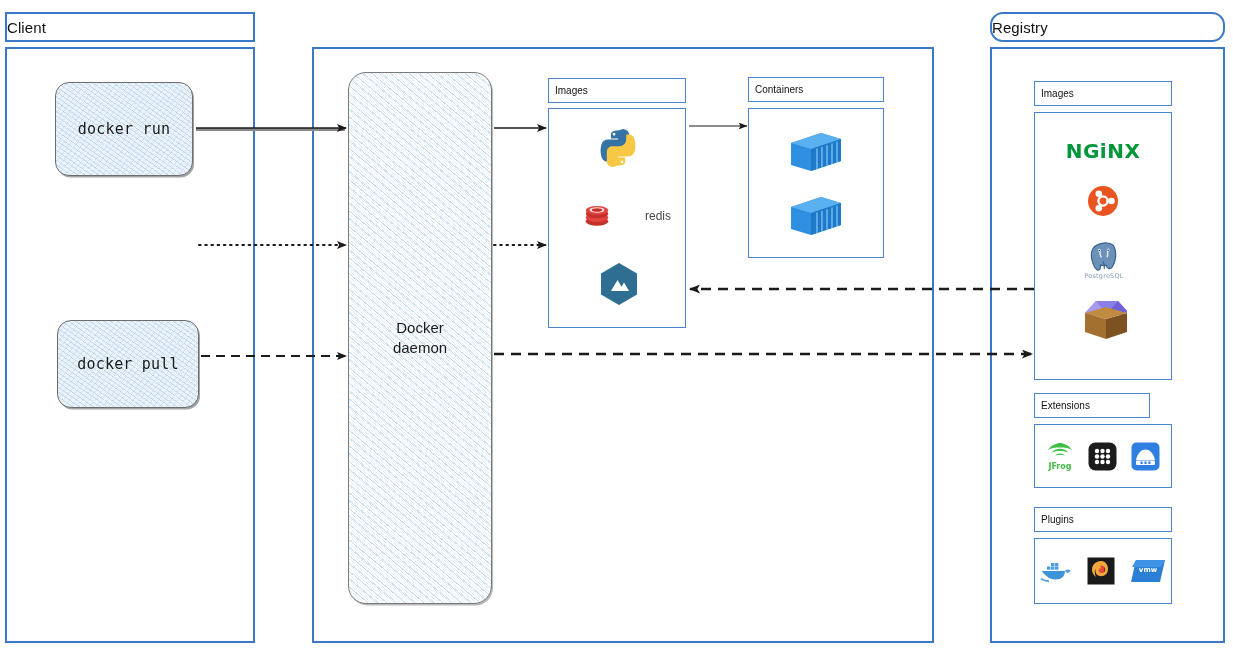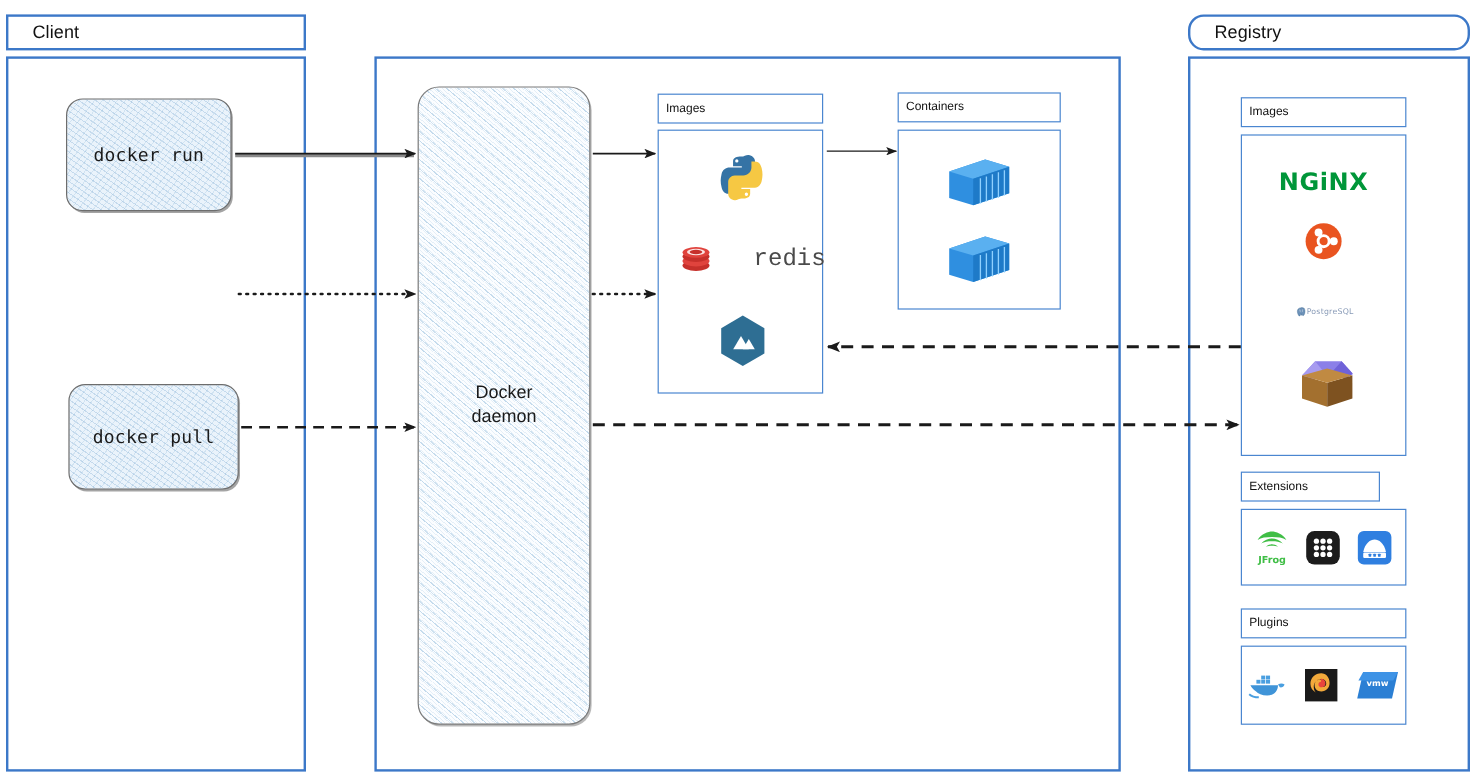--- a/index.html
+++ b/index.html
@@ -22,21 +22,21 @@
 
   
   .abs { position: absolute; box-sizing: border-box; }
 
   
   .panel-title {
     border: 2px solid #3c78c8;
     background: #ffffff;
     display: flex;
     align-items: center;
-    padding-left: 20px;
+    padding-left: 0;
     font-size: 15px;
     color: #111111;
     letter-spacing: 0.1px;
   }
   .panel-body {
     border: 2px solid #3c78c8;
     background: #ffffff;
   }
 
   
@@ -97,22 +97,22 @@
   .icon-wrap { position: absolute; display: flex; align-items: center; justify-content: center; }
   .icon-row { position: absolute; display: flex; align-items: center; justify-content: center; gap: 14px; }
   .nginx-text {
     font-family: "DejaVu Sans", sans-serif;
     font-weight: bold;
     font-size: 20px;
     color: #009639;
     letter-spacing: 0.5px;
   }
   .redis-text {
-    font-family: Liberation Mono, monospace;
-    font-size: 20px;
+    font-family: Liberation Sans, sans-serif;
+    font-size: 12px;
     color: #4a4a4a;
     margin-left: 22px;
   }
   .pg-text {
     font-family: "DejaVu Sans", sans-serif;
     font-size: 6.5px;
     color: #8a9cb8;
     letter-spacing: 0.2px;
     margin-top: -1px;
   }
@@ -241,21 +241,21 @@
   <div class="icon-wrap" style="left:1086px; top:184px; width:34px; height:34px;">
     <svg width="32" height="32" viewBox="0 0 32 32">
       <circle cx="16" cy="16" r="15" fill="#E95420"></circle>
       <circle cx="16" cy="16" r="4.6" fill="none" stroke="#ffffff" stroke-width="2.4"></circle>
       <circle cx="24.5" cy="16" r="3.3" fill="#ffffff"></circle>
       <circle cx="11.8" cy="8.8" r="3.3" fill="#ffffff"></circle>
       <circle cx="11.8" cy="23.2" r="3.3" fill="#ffffff"></circle>
     </svg>
   </div>
 
-  <div class="icon-wrap" style="left:1080px; top:238px; width:48px; height:44px; flex-direction:row;">
+  <div class="icon-wrap" style="left:1080px; top:238px; width:48px; height:44px; flex-direction:column;">
     <svg width="34" height="32" viewBox="0 0 34 32">
       <path d="M26.5 4.5c-2.6-2.1-6.5-2.8-10-2.4C12.2 2.6 8 4.2 6 7.5c-2.3 3.8-1.8 9.1-.4 13.6 1 3.2 2.6 6.4 4.4 7.6 1.3.9 2.4.2 3-1 .5-1 .6-2.4.5-3.6 1.8.5 3.8.6 5.7.2.3 1.1 1 2.3 2.1 2.9 1.4.8 2.9.2 3.9-1.2 1.8-2.4 3.1-6.4 3.4-10.2.3-3.9-.3-8.1-2.1-11.3z" fill="#6D92B9" stroke="#33628F" stroke-width="1.2"></path>
       <path d="M13 10.5c0 2.4.6 4.6 1.4 5.9M20.5 10c.3 2.4.1 4.8-.4 6.3" stroke="#ffffff" stroke-width="1.3" fill="none" opacity="0.9"></path>
       <ellipse cx="12.3" cy="9.3" rx="1.3" ry="1.6" fill="#ffffff"></ellipse>
       <ellipse cx="21.4" cy="9" rx="1.2" ry="1.5" fill="#ffffff"></ellipse>
       <circle cx="12.3" cy="9.5" r="0.8" fill="#1f3a55"></circle>
       <circle cx="21.4" cy="9.2" r="0.75" fill="#1f3a55"></circle>
       <path d="M16 20.5c1.5 2.6 1.7 5.4 1.2 7.5" stroke="#33628F" stroke-width="1.2" fill="none"></path>
     </svg>
     <span class="pg-text">PostgreSQL</span>

